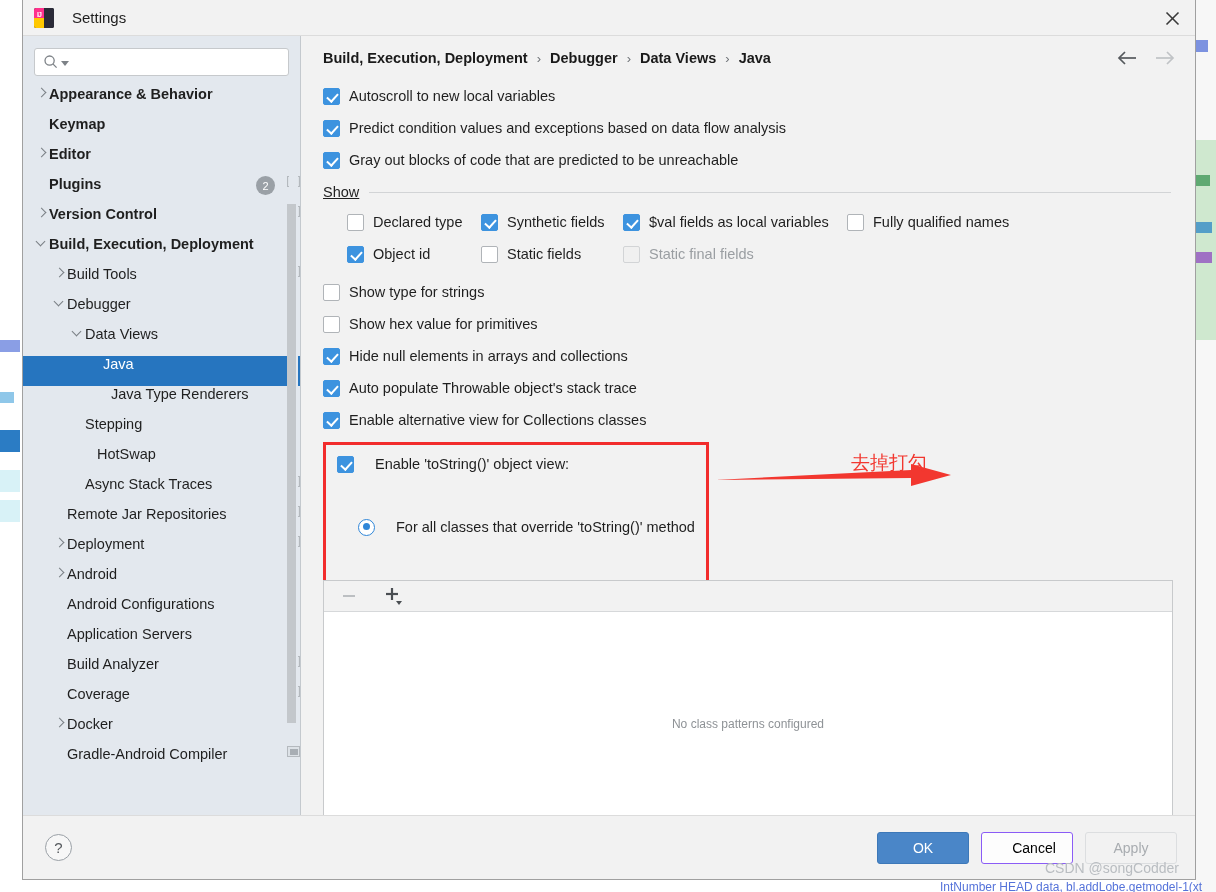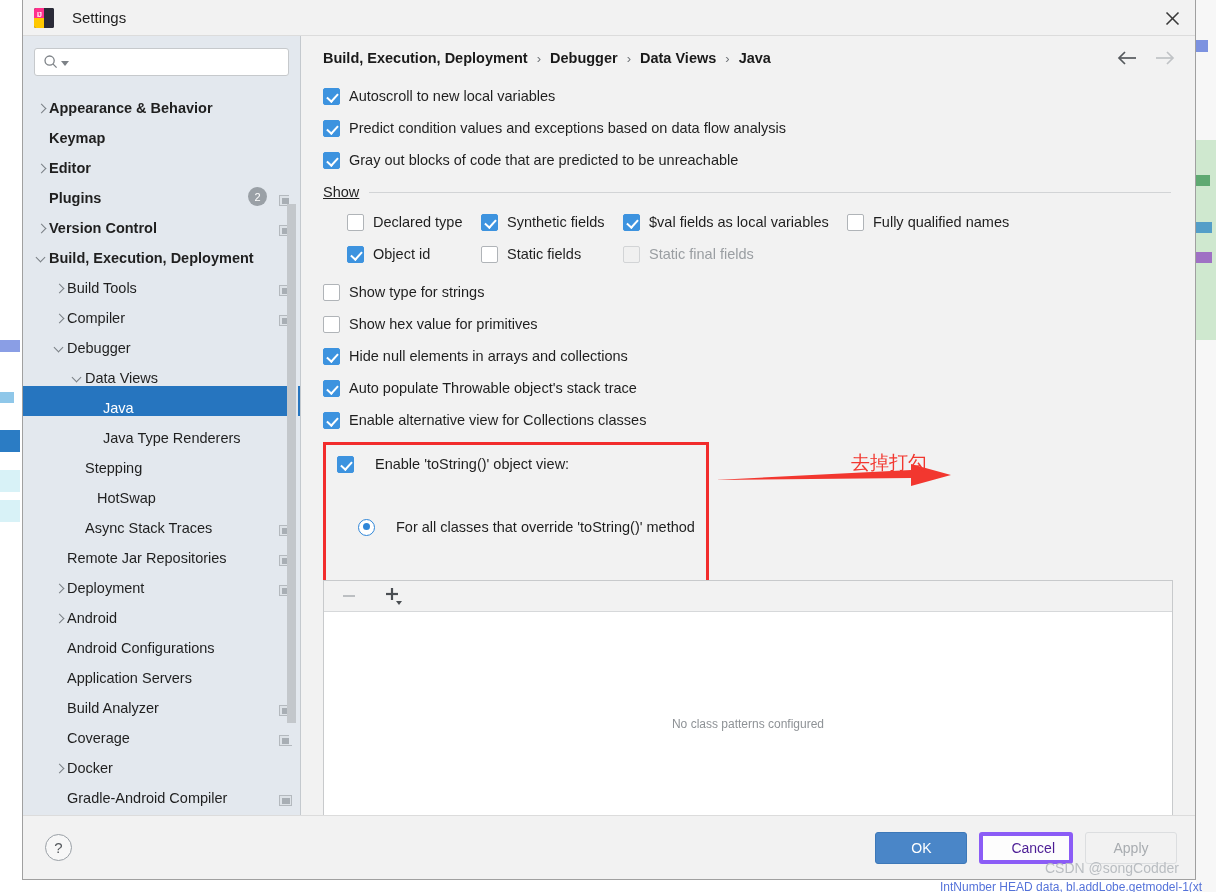--- a/index.html
+++ b/index.html
@@ -80,23 +80,23 @@
     display: flex; align-items: center; padding: 0 8px;
   }
   #search-box svg { flex: 0 0 auto; }
   #search-input {
     border: none; outline: none; background: transparent;
     font-size: 13px; width: 100%; margin-left: 5px;
     font-family: "Liberation Sans", sans-serif; color: #1f1f1f;
   }
   #tree { flex: 1; overflow: hidden; position: relative; padding-top: 0px; }
   .tree-row {
-    height: 30px; display: flex; align-items: flex-end;
+    height: 30px; display: flex; align-items: flex-start;
     font-size: 14.5px; color: #1f1f1f; position: relative;
-    cursor: pointer; padding-right: 8px;
+    cursor: pointer; padding-right: 0;
   }
   .tree-row.selected { background: #2675bf; color: #ffffff; }
   .tree-row.bold .tree-label { font-weight: bold; }
   .tree-arrow { width: 14px; height: 14px; flex: 0 0 14px; position: relative; }
   .tree-arrow.none::before { content: none; }
   .tree-arrow.right::before, .tree-arrow.down::before {
     content: ''; position: absolute;
     left: 3px; top: 3px;
     width: 6px; height: 6px;
     border-right: 1.6px solid #7a7f85;
@@ -248,21 +248,21 @@
     font-size: 15px; color: #55595d; cursor: pointer;
   }
   #footer-actions { margin-left: auto; display: flex; align-items: center; gap: 12px; }
   .dlg-btn {
     height: 32px; min-width: 92px; padding: 0 14px;
     border-radius: 3px; font-size: 14px;
     display: flex; align-items: center; justify-content: center;
     cursor: pointer; font-family: "Liberation Sans", sans-serif;
   }
   #ok-button { background: #4a86c8; color: #fff; border: 1px solid #3d78b8; }
-  #cancel-button { background: #fdfdfd; color: #4c1d95; border: 4px solid #8b5cf6; padding-left: 28px; }
+  #cancel-button { background: #fdfdfd; color: #000000; border: 1px solid #8b5cf6; padding-left: 28px; }
   #apply-button { background: #f2f2f2; color: #a8acb0; border: 1px solid #dcdee0; }
   #watermark {
     position: absolute; right: 16px; bottom: 3px;
     font-size: 14px; color: #b9bdc1; white-space: nowrap;
   }
 </style>
 </head>
 <body>
 
 <div id="bg-ide">
@@ -343,37 +343,32 @@
           <div class="tree-row bold" style="padding-left: 12px;">
             <span class="tree-arrow down"></span>
             <span class="tree-label">Build, Execution, Deployment</span>
           </div>
           <div class="tree-row" style="padding-left: 30px;">
             <span class="tree-arrow right"></span>
             <span class="tree-label">Build Tools</span>
             <span class="tree-icon-chip has-auto"></span>
           </div>
           <div class="tree-row" style="padding-left: 30px;">
-            <span class="tree-arrow right"></span>
-            <span class="tree-label">Compiler</span>
-            <span class="tree-icon-chip has-auto"></span>
-          </div>
-          <div class="tree-row" style="padding-left: 30px;">
             <span class="tree-arrow down"></span>
             <span class="tree-label">Debugger</span>
           </div>
           <div class="tree-row" style="padding-left: 48px;">
             <span class="tree-arrow down"></span>
             <span class="tree-label">Data Views</span>
           </div>
           <div class="tree-row selected" style="padding-left: 66px;">
             <span class="tree-arrow none"></span>
             <span class="tree-label">Java</span>
           </div>
-          <div class="tree-row" style="padding-left: 66px;">
+          <div class="tree-row" style="padding-left: 66px; margin-left: 8px;">
             <span class="tree-arrow none"></span>
             <span class="tree-label">Java Type Renderers</span>
           </div>
           <div class="tree-row" style="padding-left: 48px;">
             <span class="tree-arrow none"></span>
             <span class="tree-label">Stepping</span>
           </div>
           <div class="tree-row" style="padding-left: 48px; gap: 12px;">
             <span class="tree-arrow none"></span>
             <span class="tree-label">HotSwap</span>

